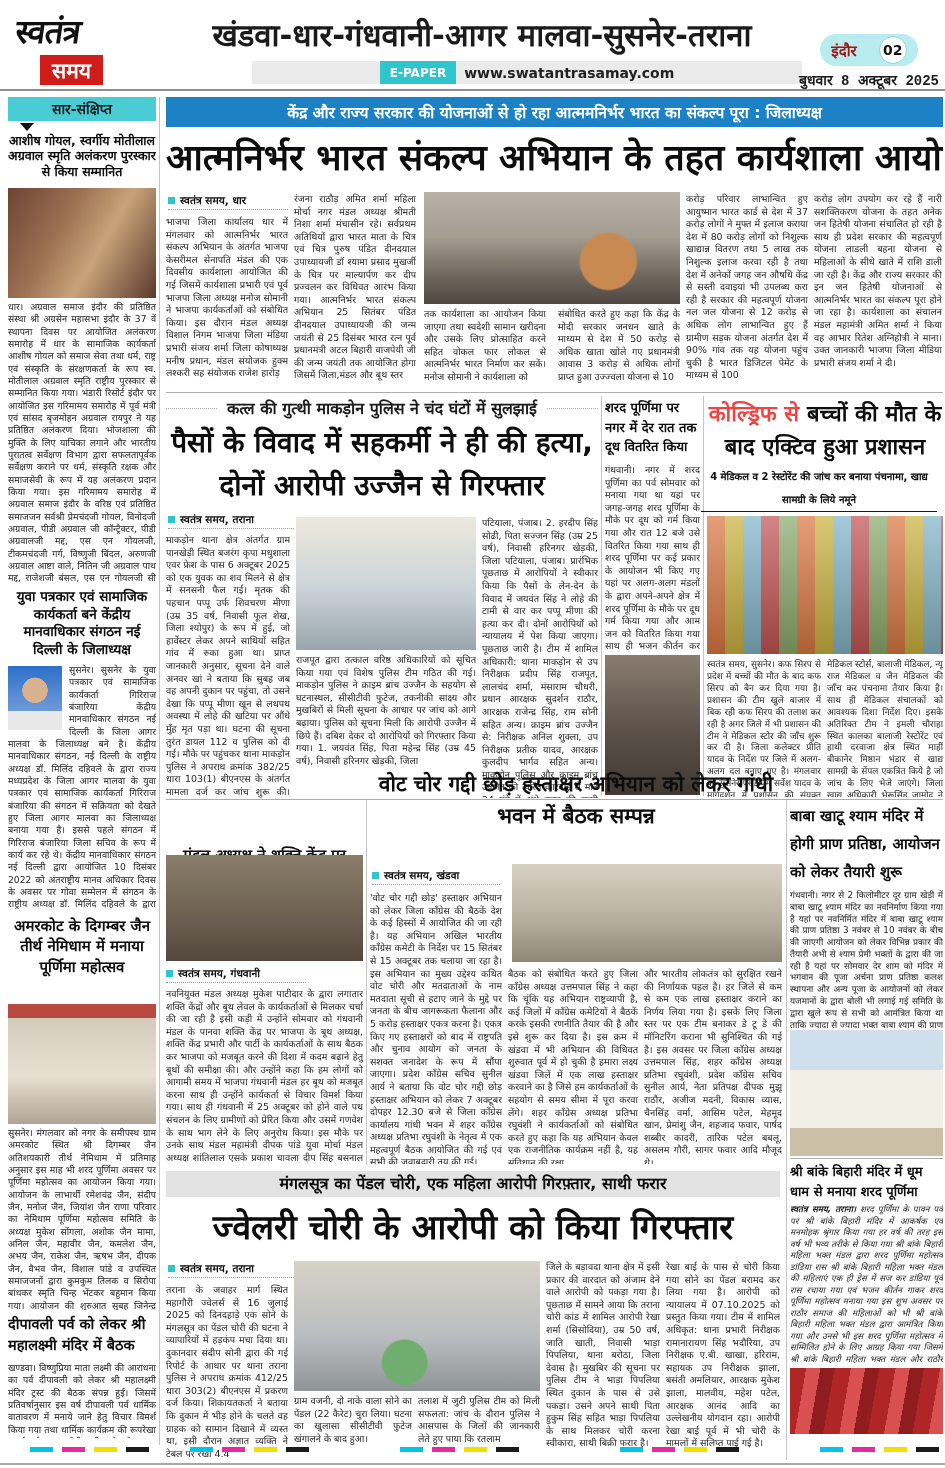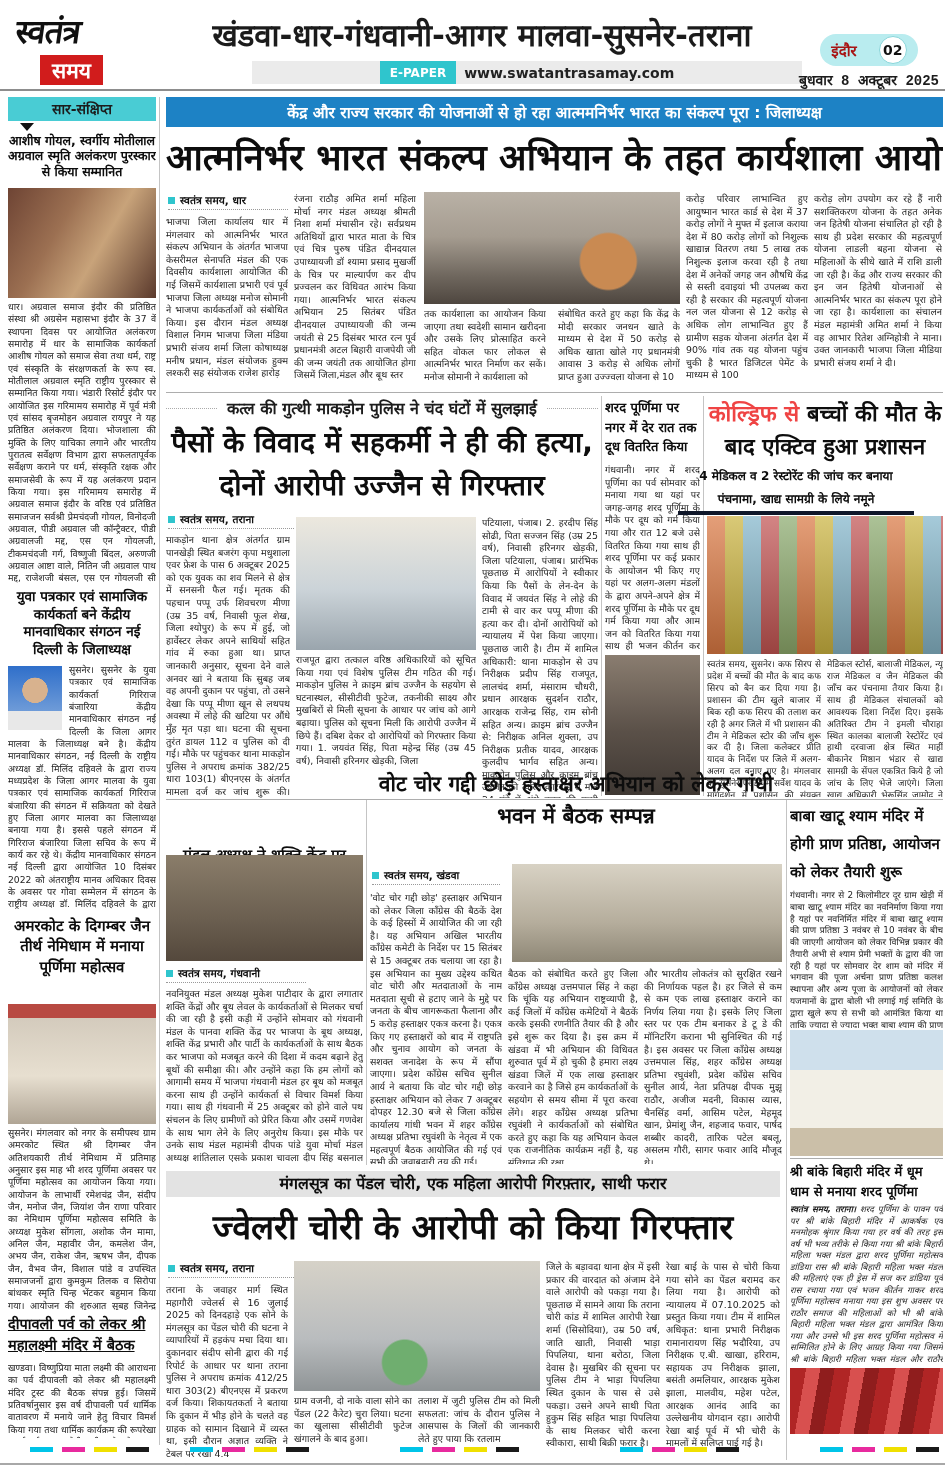--- a/index.html
+++ b/index.html
@@ -62,21 +62,21 @@
   <div class="abs head center" style="left:8px;top:588px;width:148px;height:72px;font-size:13.5px;line-height:1.3;">युवा पत्रकार एवं सामाजिक कार्यकर्ता बने केंद्रीय मानवाधिकार संगठन नई दिल्ली के जिलाध्यक्ष</div>
   <div class="abs txt" style="left:8px;top:664px;width:148px;height:246px;font-size:9.2px;">
     <span class="ph" style="position:relative;float:left;width:54px;height:64px;margin:2px 7px 2px 0;display:block;background:radial-gradient(circle at 50% 38%,#d8b28e 0 26%,transparent 27%),linear-gradient(180deg,#2f6fca,#6e9bd8 70%,#e8e8e8 70%);"></span>
     <span>सुसनेर। सुसनेर के युवा पत्रकार एवं सामाजिक कार्यकर्ता गिरिराज बंजारिया केंद्रीय मानवाधिकार संगठन नई दिल्ली के जिला आगर मालवा के जिलाध्यक्ष बने है। केंद्रीय मानवाधिकार संगठन, नई दिल्ली के राष्ट्रीय अध्यक्ष डॉ. मिलिंद दहिवले के द्वारा राज्य मध्यप्रदेश के जिला आगर मालवा के युवा पत्रकार एवं सामाजिक कार्यकर्ता गिरिराज बंजारिया की संगठन में सक्रियता को देखते हुए जिला आगर मालवा का जिलाध्यक्ष बनाया गया है। इससे पहले संगठन में गिरिराज बंजारिया जिला सचिव के रूप में कार्य कर रहे थे। केंद्रीय मानवाधिकार संगठन नई दिल्ली द्वारा आयोजित 10 दिसंबर 2022 को अंतराष्ट्रीय मानव अधिकार दिवस के अवसर पर गोवा सम्मेलन में संगठन के राष्ट्रीय अध्यक्ष डॉ. मिलिंद दहिवले के द्वारा गिरिराज बंजारिया को गोवा गौरव अवार्ड का प्रमाण पत्र एवं शील्ड देकर सम्मानित भी किया गया था। केंद्रीय मानवाधिकार संगठन, नई दिल्ली में गिरिराज बंजारिया को जिला आगर मालवा का जिलाध्यक्ष बनाये जाने पर इनके इष्ट मित्रों, रिश्तेदारों द्वारा बधाई व शुभकामनाएं प्रेषित की गई।</span>
   </div>
 
   <div class="abs head center" style="left:8px;top:916px;width:148px;height:86px;font-size:15px;line-height:1.35;">अमरकोट के दिगम्बर जैन तीर्थ नेमिधाम में मनाया पूर्णिमा महोत्सव</div>
   <div class="ph" style="left:8px;top:1004px;width:148px;height:120px;background:linear-gradient(180deg,#b84a42 0,#b84a42 12%,transparent 12%),linear-gradient(180deg,#cfc6b8,#e7dfd0 60%,#b0a595);"></div>
   <div class="abs txt" style="left:8px;top:1127px;width:148px;height:183px;font-size:9.2px;">सुसनेर। मंगलवार को नगर के समीपस्थ ग्राम अमरकोट स्थित श्री दिगम्बर जैन अतिशयकारी तीर्थ नेमिधाम में प्रतिमाह अनुसार इस माह भी शरद पूर्णिमा अवसर पर पूर्णिमा महोत्सव का आयोजन किया गया। आयोजन के लाभार्थी रमेशचंद्र जैन, संदीप जैन, मनोज जैन, जियांश जैन राणा परिवार का नेमिधाम पूर्णिमा महोत्सव समिति के अध्यक्ष मुकेश सोंगला, अशोक जैन मामा, अनिल जैन, महावीर जैन, कमलेश जैन, अभय जैन, राकेश जैन, ऋषभ जैन, दीपक जैन, वैभव जैन, विशाल पांडे व उपस्थित समाजजनों द्वारा कुमकुम तिलक व सिरोपा बांधकर स्मृति चिन्ह भेंटकर बहुमान किया गया। आयोजन की शुरुआत सुबह जिनेन्द्र भगवान का अभिषेक, शांतिधारा, नित्य नियम पूजन के साथ की गई। पण्डित मुकेश जैन शास्त्री के मार्गदर्शन में चौसठ ऋद्धि मण्डल विधान का संगीतमय पूजन किया गया। जिसमे उपस्थित समाजजनों ने विश्व कल्याण की भावना के साथ जिनेन्द्र भगवान को अर्घ्य समर्पित किए। समाजजनों द्वारा भजनों पर नृत्य कर भक्ति की गई। समापन पर वात्सल्य भोज हुआ। बड़ी संख्या में आसपास क्षेत्र के समाजजन मौजूद रहे। संचालन महावीर जैन शास्त्री ने किया। जानकारी समाज के दीपक जैन पत्रकार ने दी।</div>
 
-  <div class="abs head" style="left:8px;top:1314px;width:148px;height:46px;font-size:14.5px;line-height:1.45;text-decoration:underline;">दीपावली पर्व को लेकर श्री महालक्ष्मी मंदिर में बैठक</div>
+  <div class="abs head" style="left:8px;top:1314px;width:148px;height:46px;font-size:14.5px;line-height:1.45;">दीपावली पर्व को लेकर श्री महालक्ष्मी मंदिर में बैठक</div>
   <div class="abs txt" style="left:8px;top:1362px;width:148px;height:76px;font-size:9.2px;">खण्डवा। विष्णुप्रिया माता लक्ष्मी की आराधना का पर्व दीपावली को लेकर श्री महालक्ष्मी मंदिर ट्रस्ट की बैठक संपन्न हुई। जिसमें प्रतिवर्षानुसार इस वर्ष दीपावली पर्व धार्मिक वातावरण में मनाये जाने हेतु विचार विमर्श किया गया तथा धार्मिक कार्यक्रम की रूपरेखा बनाई गई। समाजसेवी सुनील जैन ने बताया कि पांच दिनों तक आयोजित इस दीपोत्सव का मुख्य दिवस 20 अक्टूबर को मनाया जाएगा।</div>
 
   <div class="abs banner" style="left:166px;top:97px;width:777px;height:30px;font-size:15.5px;font-weight:800;">केंद्र और राज्य सरकार की योजनाओं से हो रहा आत्ममनिर्भर भारत का संकल्प पूरा : जिलाध्यक्ष</div>
   <div class="abs head center" style="left:166px;top:130px;width:777px;height:56px;font-size:36px;line-height:56px;white-space:nowrap;">आत्मनिर्भर भारत संकल्प अभियान के तहत कार्यशाला आयोजित</div>
   <div class="abs byline" style="left:168px;top:193px;width:120px;">
       <span class="sq"></span>
       <span>स्वतंत्र समय, धार</span>
     </div>
   <div class="abs txt" style="left:166px;top:216px;width:122px;height:172px;">भाजपा जिला कार्यालय धार में मंगलवार को आत्मनिर्भर भारत संकल्प अभियान के अंतर्गत भाजपा केसरीमल सेनापति मंडल की एक दिवसीय कार्यशाला आयोजित की गई जिसमें कार्यशाला प्रभारी एवं पूर्व भाजपा जिला अध्यक्ष मनोज सोमानी ने भाजपा कार्यकर्ताओं को संबोधित किया। इस दौरान मंडल अध्यक्ष विशाल निगम भाजपा जिला मंडिया प्रभारी संजय शर्मा जिला कोषाध्यक्ष मनीष प्रधान, मंडल संयोजक हुक्म लश्करी सह संयोजक राजेश हारोड़</div>
   <div class="abs txt" style="left:294px;top:193px;width:122px;height:195px;">रंजना राठौड़ अमित शर्मा महिला मोर्चा नगर मंडल अध्यक्ष श्रीमती निशा शर्मा मंचासीन रहे। सर्वप्रथम अतिथियों द्वारा भारत माता के चित्र एवं चित्र पुरुष पंडित दीनदयाल उपाध्यायजी डॉ श्यामा प्रसाद मुखर्जी के चित्र पर माल्यार्पण कर दीप प्रज्वलन कर विधिवत आरंभ किया गया। आत्मनिर्भर भारत संकल्प अभियान 25 सितंबर पंडित दीनदयाल उपाध्यायजी की जन्म जयंती से 25 दिसंबर भारत रत्न पूर्व प्रधानमंत्री अटल बिहारी वाजपेयी जी की जन्म जयंती तक आयोजित होगा जिसमें जिला,मंडल और बूथ स्तर</div>
@@ -100,21 +100,21 @@
   <div class="abs txt" style="left:296px;top:654px;width:180px;height:144px;">राजपूत द्वारा तत्काल वरिष्ठ अधिकारियों को सूचित किया गया एवं विशेष पुलिस टीम गठित की गई। माकड़ोन पुलिस ने क्राइम ब्रांच उज्जैन के सहयोग से घटनास्थल, सीसीटीवी फुटेज, तकनीकी साक्ष्य और मुखबिरों से मिली सूचना के आधार पर जांच को आगे बढ़ाया। पुलिस को सूचना मिली कि आरोपी उज्जैन में छिपे हैं। दबिश देकर दो आरोपियों को गिरफ्तार किया गया। 1. जयवंत सिंह, पिता महेन्द्र सिंह (उम्र 45 वर्ष), निवासी हरिनगर खेड़की, जिला</div>
   <div class="abs txt" style="left:482px;top:517px;width:116px;height:281px;">पटियाला, पंजाब। 2. हरदीप सिंह सोढी, पिता सज्जन सिंह (उम्र 25 वर्ष), निवासी हरिनगर खेड़की, जिला पटियाला, पंजाब। प्रारंभिक पूछताछ में आरोपियों ने स्वीकार किया कि पैसों के लेन-देन के विवाद में जयवंत सिंह ने लोहे की टामी से वार कर पप्पू मीणा की हत्या कर दी। दोनों आरोपियों को न्यायालय में पेश किया जाएगा। पूछताछ जारी है। टीम में शामिल अधिकारी: थाना माकड़ोन से उप निरीक्षक प्रदीप सिंह राजपूत, लालचंद शर्मा, मंसाराम चौधरी, प्रधान आरक्षक सुदर्शन राठौर, आरक्षक राजेन्द्र सिंह, राम सोनी सहित अन्य। क्राइम ब्रांच उज्जैन से: निरीक्षक अनिल शुक्ला, उप निरीक्षक प्रतीक यादव, आरक्षक कुलदीप भार्गव सहित अन्य। माकड़ोन पुलिस और क्राइम ब्रांच उज्जैन की त्वरित कार्रवाई से मात्र 24 घंटे में अंधे कत्ल की गुत्थी सुलझा ली गई।</div>
   <div class="vrule" style="left:601px;top:396px;height:400px;"></div>
 
   <div class="abs head" style="left:605px;top:398px;width:95px;height:62px;font-size:13px;line-height:1.5;">शरद पूर्णिमा पर नगर में देर रात तक दूध वितरित किया</div>
   <div class="abs txt" style="left:605px;top:464px;width:95px;height:188px;">गंधवानी। नगर में शरद पूर्णिमा का पर्व सोमवार को मनाया गया था यहां पर जगह-जगह शरद पूर्णिमा के मौके पर दूध को गर्म किया गया और रात 12 बजे उसे वितरित किया गया साथ ही शरद पूर्णिमा पर कई प्रकार के आयोजन भी किए गए यहां पर अलग-अलग मंडलों के द्वारा अपने-अपने क्षेत्र में शरद पूर्णिमा के मौके पर दूध गर्म किया गया और आम जन को वितरित किया गया साथ ही भजन कीर्तन कर कई जगह भी कार्यक्रम किए गए।</div>
   <div class="ph" style="left:605px;top:655px;width:95px;height:140px;background:linear-gradient(180deg,#8a7d70,#5a5048 55%,#3f3833);"></div>
   <div class="vrule" style="left:703px;top:396px;height:400px;"></div>
 
   <div class="abs head center" style="left:707px;top:397px;width:236px;height:66px;font-size:22px;line-height:33px;"><span class="red">कोल्ड्रिफ से</span><span> बच्चों की मौत के बाद एक्टिव हुआ प्रशासन</span></div>
-  <div class="abs head center" style="left:678px;top:465px;width:236px;height:46px;font-size:12px;line-height:23px;border-bottom:4px solid #0f172a;">4 मेडिकल व 2 रेस्टोरेंट की जांच कर बनाया पंचनामा, खाद्य सामग्री के लिये नमूने</div>
+  <div class="abs head center" style="left:701px;top:465px;width:236px;height:46px;font-size:10px;line-height:23px;border-bottom:1px solid #0f172a;">4 मेडिकल व 2 रेस्टोरेंट की जांच कर बनाया पंचनामा, खाद्य सामग्री के लिये नमूने</div>
   <div class="ph" style="left:707px;top:516px;width:236px;height:138px;background:linear-gradient(180deg,rgba(255,255,255,.3),rgba(40,30,20,.25)),repeating-linear-gradient(90deg,#d9753f 0 18px,#c9b23c 18px 36px,#7fb3c9 36px 54px,#c04f4f 54px 72px,#88a86a 72px 90px);"></div>
   <div class="abs txt" style="left:707px;top:659px;width:114px;height:138px;font-size:8.9px;">स्वतंत्र समय, सुसनेर। कफ सिरप से प्रदेश में बच्चों की मौत के बाद कफ सिरप को बैन कर दिया गया है। प्रशासन की टीम खुले बाजार में बिक रही कफ सिरप की तलाश कर रही है अगर जिले में भी प्रशासन की टीम ने मेडिकल स्टोर की जाँच शुरू कर दी है। जिला कलेक्टर प्रीति यादव के निर्देश पर जिले में अलग-अलग दल बनाए गए है। मंगलवार को सुसनेर एसडीएम सर्वेश यादव के मार्गदर्शन में प्रशासन की संयुक्त टीम ने नगरीय क्षेत्र के मेडिकल स्टोर्स एवं खाद्य सामग्री की दुकानें जाँच कर सेम्पल एकत्रित किए है। तहसीलदार रामेश्वर दांगी, प्रभारी बीएमओ डॉ वृजभूषण पाटीदार, जिला खाद्य अधिकारी भेरूसिंह जामोद ने नगर के शिफा</div>
   <div class="abs txt" style="left:827px;top:659px;width:116px;height:138px;font-size:8.9px;">मेडिकल स्टोर्स, बालाजी मेडिकल, न्यू राज मेडिकल व जैन मेडिकल की जाँच कर पंचनामा तैयार किया है। साथ ही मेडिकल संचालकों को आवश्यक दिशा निर्देश दिए। इसके अतिरिक्त टीम ने इमली चौराहा स्थित कालका बालाजी रेस्टोरेंट एवं हाथी दरवाजा क्षेत्र स्थित माहीं बीकानेर मिष्ठान भंडार से खाद्य सामग्री के सेंपल एकत्रित किये है जो जांच के लिए भेजे जाएंगे। जिला खाद्य अधिकारी भेरूसिंह जामोद ने सभी खाद्य सामग्री विक्रेताओं से शासन की गाइड लाइन के अनुसार नियमों का पालन करते हुए विक्रय एवं दुकानों पर साफ सफाई व स्वच्छता का विशेष ध्यान रखने की अपील की है।</div>
   <div class="hrule" style="left:166px;top:799px;width:777px;"></div>
 
   <div class="abs head center" style="left:166px;top:803px;width:197px;height:50px;font-size:15px;line-height:25px;margin-top:40px;">मंडल अध्यक्ष ने शक्ति केंद्र पर कार्यकर्ताओं से मुलाकात की</div>
   <div class="ph" style="left:166px;top:855px;width:197px;height:106px;background:linear-gradient(180deg,#8a7d6a,#6b5f50 60%,#54483c);"></div>
   <div class="abs byline" style="left:166px;top:966px;width:140px;">
       <span class="sq"></span>
       <span>स्वतंत्र समय, गंधवानी</span>

